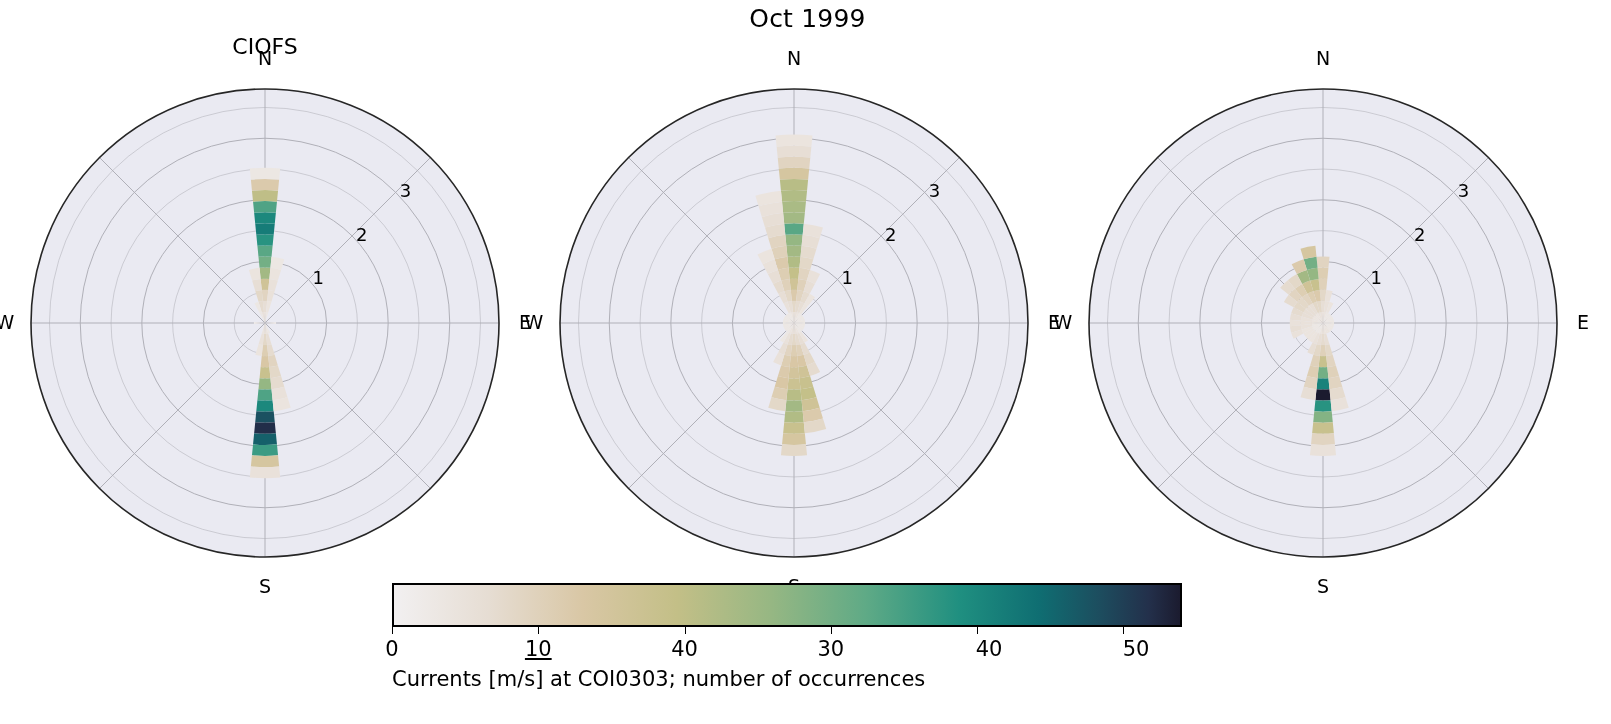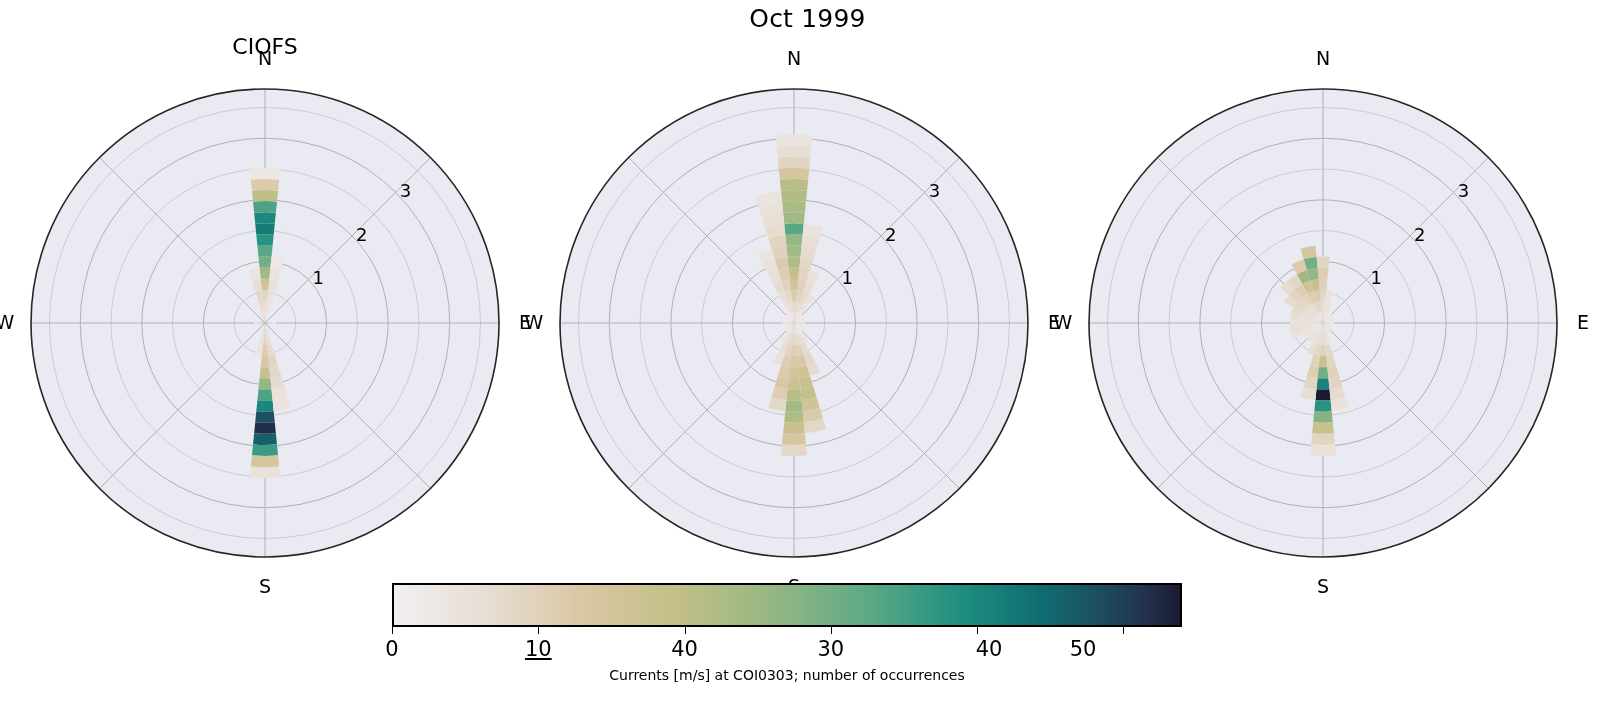--- a/index.html
+++ b/index.html
@@ -28,21 +28,21 @@
   .cbar-wrap{position:absolute;}
   .cbar{
     position:absolute;left:0;top:0;border:2px solid #000;box-sizing:border-box;
   }
   .cbar-tick{position:absolute;width:1px;background:#000;}
   .cbar-ticklabel{
     position:absolute;font-size:21px;color:#000;text-align:center;
     transform:translateX(-50%);white-space:nowrap;
   }
   .cbar-label{
-    position:absolute;left:0;right:0;text-align:center;font-size:14px;color:#000;
+    position:absolute;left:0;right:0;font-size:21px;color:#000;
     white-space:nowrap;
   }
   svg{display:block;overflow:visible;}
 </style>
 </head>
 <body>
 
 <div id="figure">
 
   <div class="suptitle">Oct 1999</div>
@@ -407,18 +407,18 @@
         <div class="cbar-ticklabel" style="left: 0px; top: 54px;">0</div>
         <div class="cbar-tick" style="left: 146.296px; top: 44px; height: 7px;"></div>
         <div class="cbar-ticklabel" style="left: 146.296px; top: 54px; text-decoration: underline;">10</div>
         <div class="cbar-tick" style="left: 292.593px; top: 44px; height: 7px;"></div>
         <div class="cbar-ticklabel" style="left: 292.593px; top: 54px;">40</div>
         <div class="cbar-tick" style="left: 438.889px; top: 44px; height: 7px;"></div>
         <div class="cbar-ticklabel" style="left: 438.889px; top: 54px;">30</div>
         <div class="cbar-tick" style="left: 585.185px; top: 44px; height: 7px;"></div>
         <div class="cbar-ticklabel" style="left: 597px; top: 54px;">40</div>
         <div class="cbar-tick" style="left: 731.481px; top: 44px; height: 7px;"></div>
-        <div class="cbar-ticklabel" style="left: 691px; top: 54px;">50</div>
+        <div class="cbar-ticklabel" style="left: 744px; top: 54px;">50</div>
       </div>
     <div class="cbar-label" id="cbar-label" style="top: 84px;">Currents [m/s] at COI0303; number of occurrences</div>
   </div>
 
 </div>
 
 </body></html>

